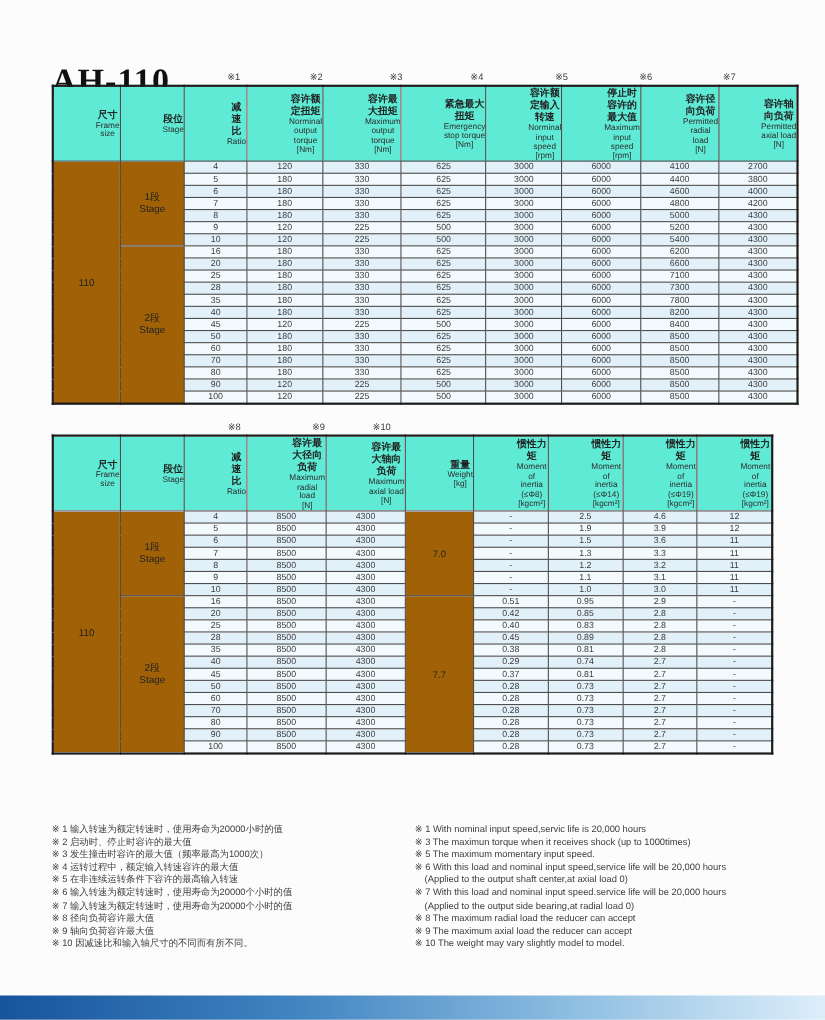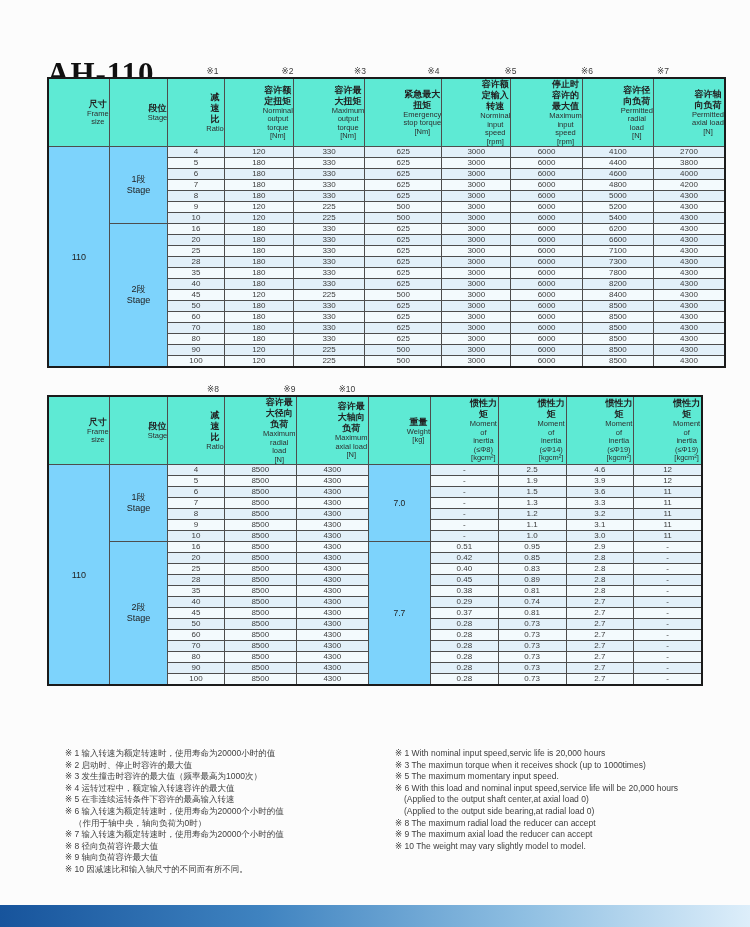--- a/index.html
+++ b/index.html
@@ -27,32 +27,32 @@
     font-size:8px;
   }
   table.spec th, table.spec td {
     border:1px solid #4d4d4d; text-align:center; vertical-align:middle;
     padding:0; overflow:hidden;
   }
   table.spec th { background:#5eead4; height:55px; font-weight:normal;padding-left:38px; }
   .h-zh { font-size:9px; font-weight:bold; color:#222; line-height:11px; }
   .h-en { font-size:7.5px; color:#2e2e2e; line-height:8.5px; }
   td.frame-cell, td.stage-cell, td.weight-cell {
-    background:#7dd3fc; font-size:9px; color:#222;
+    background:#a16207; font-size:9px; color:#222;
   }
   td.stage-cell div { line-height:11px; }
   td.weight-cell { font-size:8.5px; }
   td.val { height:10px; line-height:10px; background:#e2f0f9; color:#3c3c3c; }
   tr.alt td.val { background:#f3fafd; }
   .gap { height:12px; }
   .footnotes {
     position:absolute; left:47px; top:748px; width:660px;
     display:flex; font-size:8.5px; line-height:11.6px; color:#3d3d3d;
   }
-  .fn-col-cn { width:330px; flex:0 0 auto;margin-left:18px; }
+  .fn-col-cn { width:330px; flex:0 0 auto; }
   .fn-col-en { width:330px; flex:0 0 auto; }
   .fn-line { white-space:nowrap; }
   .fn-line.cont { padding-left:9px; }
   .footer-band {
     position:absolute; left:0; bottom:0; width:750px; height:22px;
     background:linear-gradient(90deg,#17549c 0%,#3f83c0 35%,#8fbfe2 70%,#ddeefa 100%);
   }
 </style>
 </head>
 <body>
@@ -648,32 +648,32 @@
   </div>
 
   <div class="footnotes">
     <div class="fn-col-cn" id="fn-cn">
         <div class="fn-line">※ 1 输入转速为额定转速时，使用寿命为20000小时的值</div>
         <div class="fn-line">※ 2 启动时、停止时容许的最大值</div>
         <div class="fn-line">※ 3 发生撞击时容许的最大值（频率最高为1000次）</div>
         <div class="fn-line">※ 4 运转过程中，额定输入转速容许的最大值</div>
         <div class="fn-line">※ 5 在非连续运转条件下容许的最高输入转速</div>
         <div class="fn-line">※ 6 输入转速为额定转速时，使用寿命为20000个小时的值</div>
-        <div class="fn-line cont">（作用于轴中央，轴向负荷为0时）</div>
         <div class="fn-line">※ 7 输入转速为额定转速时，使用寿命为20000个小时的值</div>
         <div class="fn-line">※ 8 径向负荷容许最大值</div>
         <div class="fn-line">※ 9 轴向负荷容许最大值</div>
         <div class="fn-line">※ 10 因减速比和输入轴尺寸的不同而有所不同。</div>
       </div>
     <div class="fn-col-en" id="fn-en">
         <div class="fn-line">※ 1 With nominal input speed,servic life is 20,000 hours</div>
         <div class="fn-line">※ 3 The maximun torque when it receives shock (up to 1000times)</div>
         <div class="fn-line">※ 5 The maximum momentary input speed.</div>
         <div class="fn-line">※ 6 With this load and nominal input speed,service life will be 20,000 hours</div>
         <div class="fn-line cont">(Applied to the output shaft center,at axial load 0)</div>
+        <div class="fn-line">※ 7 With this load and nominal input speed.service life will be 20,000 hours</div>
         <div class="fn-line cont">(Applied to the output side bearing,at radial load 0)</div>
         <div class="fn-line">※ 8 The maximum radial load the reducer can accept</div>
         <div class="fn-line">※ 9 The maximum axial load the reducer can accept</div>
         <div class="fn-line">※ 10 The weight may vary  slightly  model to model.</div>
       </div>
   </div>
 
   <div class="footer-band"></div>
 
 </div>

